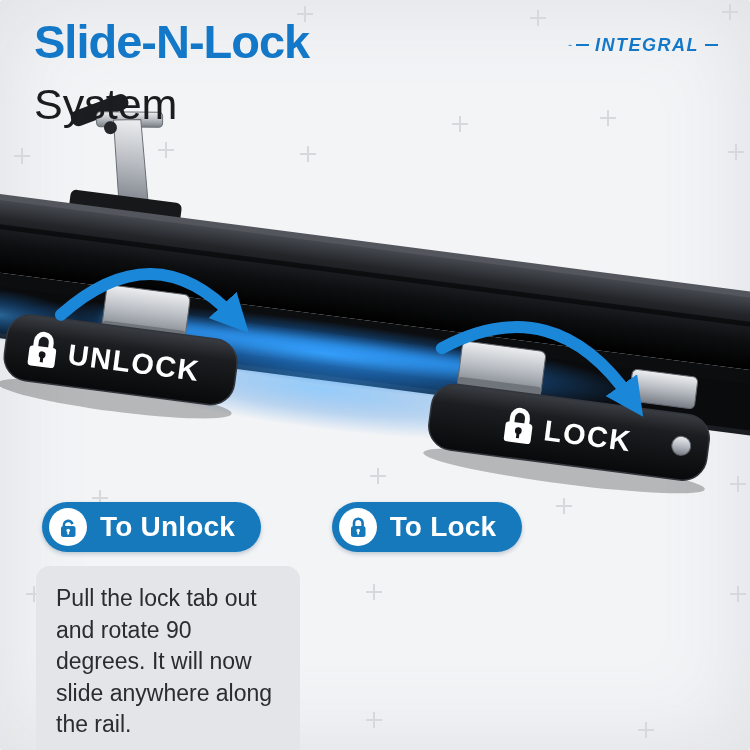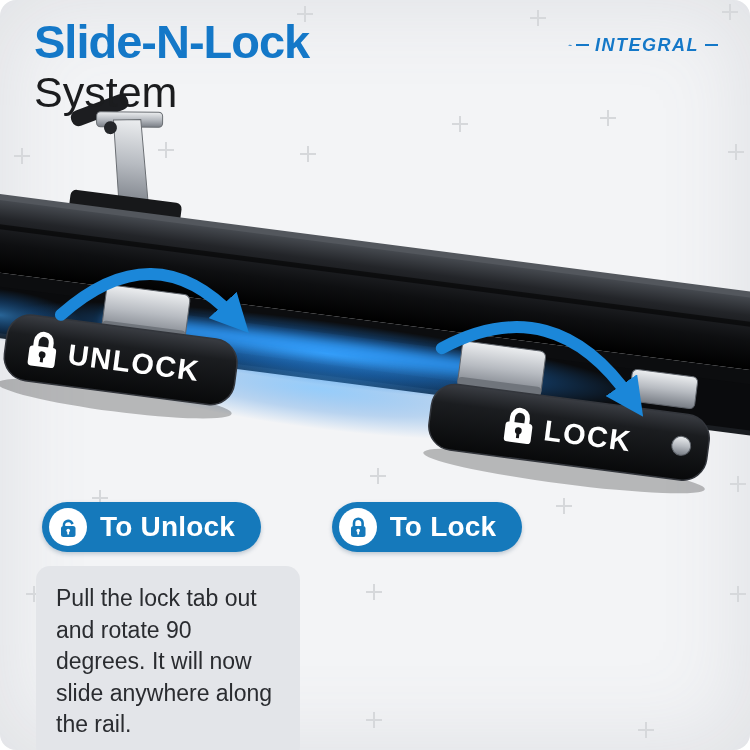--- a/index.html
+++ b/index.html
@@ -1,30 +1,30 @@
 <!DOCTYPE html>
 <html style="--accent-blue: #1478c8; --arrow-blue: #1b87d9; --pill-blue: #1579bb; --card-gray: #e3e5e9; --background: #f3f4f6; --glow-blue: #2f9dff;"><head>
 <meta charset="utf-8">
 <style>
   html,body{margin:0;padding:0;background:#ffffff;}
   body{width:750px;height:750px;overflow:hidden;font-family:"Liberation Sans",sans-serif;}
   .page{position:relative;width:750px;height:750px;background:var(--background,#f3f4f6);
-        border-radius:16px;overflow:hidden;
+        border-radius:2px;overflow:hidden;
         box-shadow:inset 0 0 90px rgba(110,116,128,.16);}
 
   
   .plus{position:absolute;width:16px;height:16px;}
   .plus::before{content:"";position:absolute;left:0;top:6.8px;width:16px;height:2.6px;background:#d6d8db;}
   .plus::after{content:"";position:absolute;left:6.8px;top:0;width:2.6px;height:16px;background:#d6d8db;}
 
   
   .title-wrap{position:absolute;left:34px;top:18px;z-index:4;}
   .title-primary{font-size:47px;font-weight:800;color:var(--accent-blue,#1478c8);
                  letter-spacing:-1px;line-height:1.04;}
-  .title-secondary{font-size:43px;font-weight:500;color:#1b1c1e;line-height:1.08;margin-top:2px;}
+  .title-secondary{font-size:43px;font-weight:500;color:#1b1c1e;line-height:1.08;margin-top:14px;}
 
   .logo{position:absolute;right:32px;top:24px;width:150px;display:flex;flex-direction:row;
         align-items:center;gap:3px;z-index:4;}
   .logo-text{display:flex;align-items:center;gap:6px;color:var(--accent-blue,#1478c8);
              font-weight:800;font-style:italic;font-size:18px;letter-spacing:1.5px;}
   .logo-text .rule{width:13px;height:2.5px;background:var(--accent-blue,#1478c8);}
 
   
   .scene{position:absolute;left:0;top:108px;width:750px;height:448px;z-index:2;}
   .scene svg{overflow:visible;}

